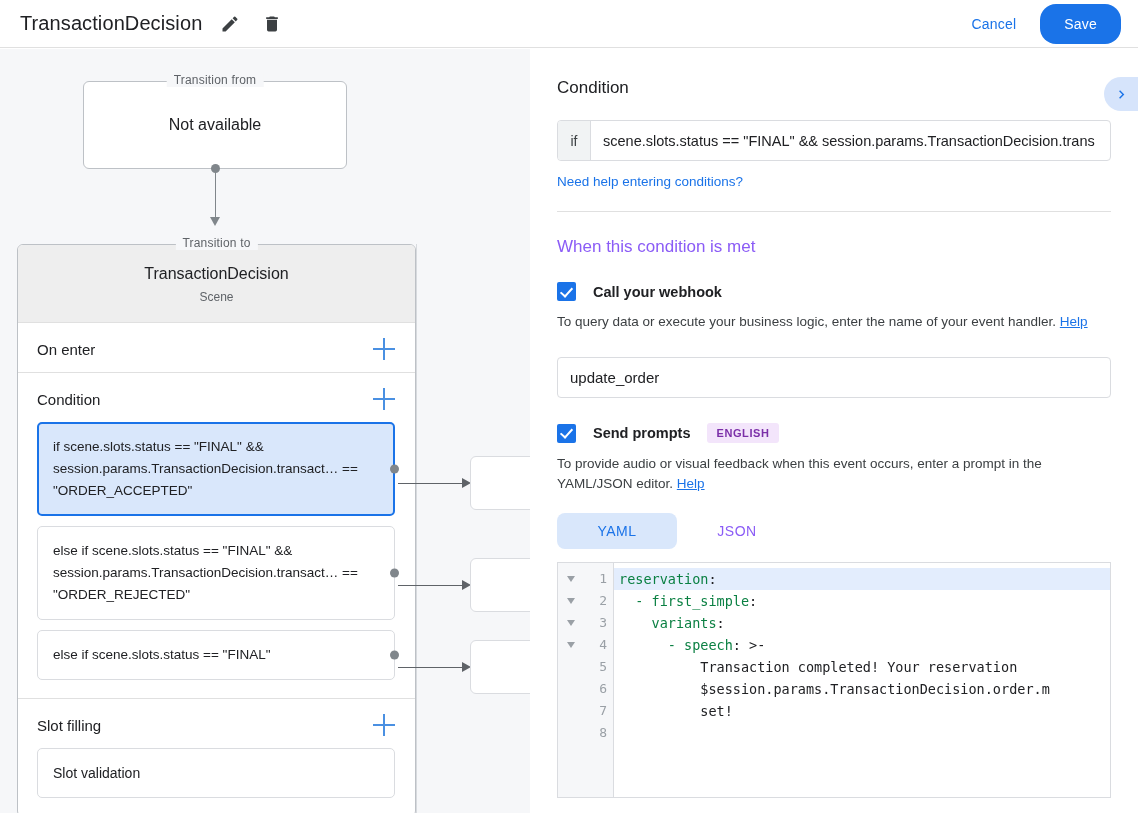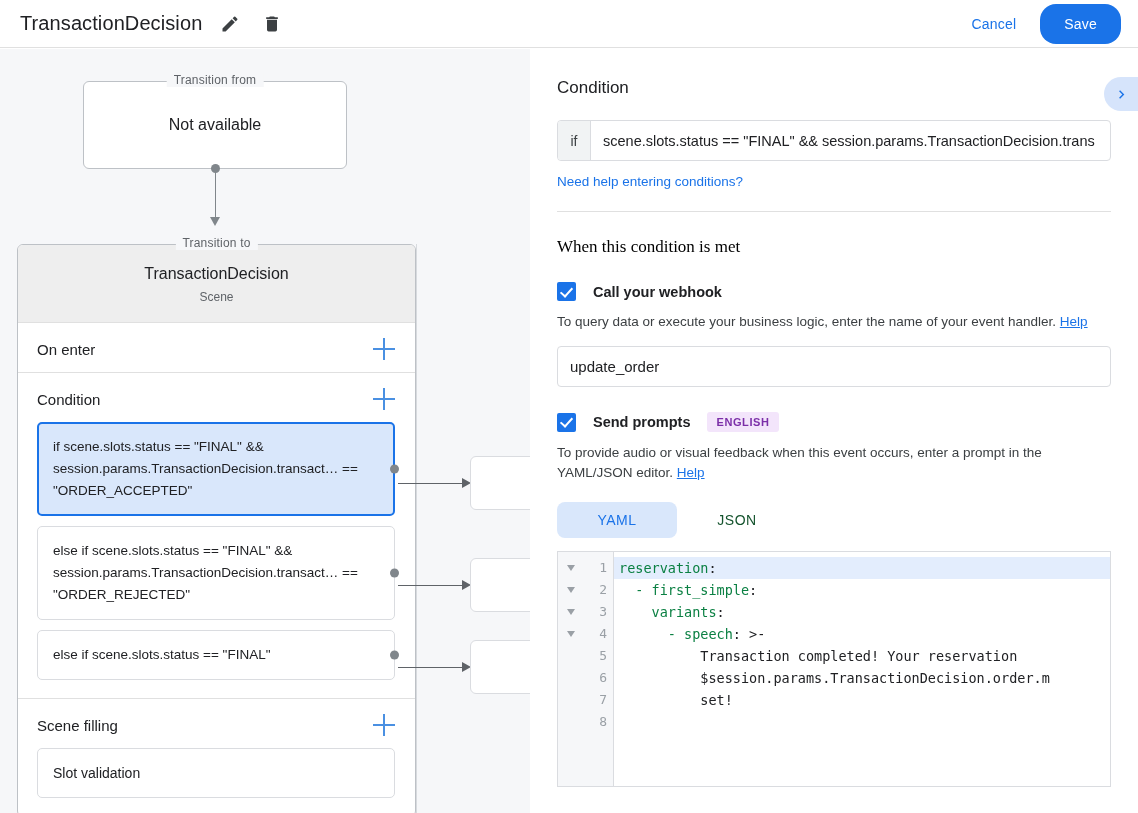--- a/index.html
+++ b/index.html
@@ -300,23 +300,22 @@
     color: #1a73e8;
     font-size: 13.5px;
     text-decoration: none;
     cursor: pointer;
   }
   .help-link { color: #1a73e8; text-decoration: underline; cursor: pointer; }
   .cond-help { display: inline-block; margin-top: 13px; }
 
   .met-h {
     font-size: 17px;
-    color: #000000;
+    color: #8b5cf6;
     padding-top: 25px;
-    font-family: Liberation Serif, serif;
   }
 
   .check-row {
     display: flex;
     align-items: center;
     margin-top: 25px;
   }
   .checkbox {
     width: 19px; height: 19px;
     background: #1a73e8;
@@ -350,21 +349,21 @@
     padding: 4px 9px;
     border-radius: 3px;
   }
   .desc {
     margin-top: 11px;
     font-size: 13.5px;
     line-height: 20px;
     color: #3c4043;
   }
   .text-input {
-    margin-top: 14px;
+    margin-top: 25px;
     width: 100%;
     height: 41px;
     border: 1px solid #dadce0;
     border-radius: 4px;
     padding: 0 12px;
     font-size: 15px;
     color: #202124;
     outline: none;
     font-family: "Liberation Sans", sans-serif;
   }
@@ -373,21 +372,21 @@
     display: flex;
     margin-top: 19px;
   }
   .tab {
     width: 120px;
     height: 36px;
     display: flex;
     align-items: center;
     justify-content: center;
     font-size: 14px;
-    color: #14532d;
+    color: #8b5cf6;
     cursor: pointer;
     letter-spacing: .5px;
   }
   .tab.active {
     background: #d9e7fb;
     color: #1a73e8;
     font-weight: 500;
     border-radius: 8px;
   }
 
@@ -521,21 +520,21 @@
         </div>
         <div class="cond-item">
           <span>else if scene.slots.status == "FINAL"</span>
           <span class="port"></span>
         </div>
       </div>
     </div>
 
     <div class="section">
       <div class="section-header">
-        <span class="section-title">Scene filling</span>
+        <span class="section-title">Slot filling</span>
         <div class="plus-btn"></div>
       </div>
       <div class="slot-list">
         <div class="slot-item">Slot validation</div>
       </div>
     </div>
   </div>
 
   <div class="out-arrow" style="left:398px; top:433.5px; width:65px;"></div>
   <div class="out-arrow-head" style="left:462px; top:428.5px;"></div>

